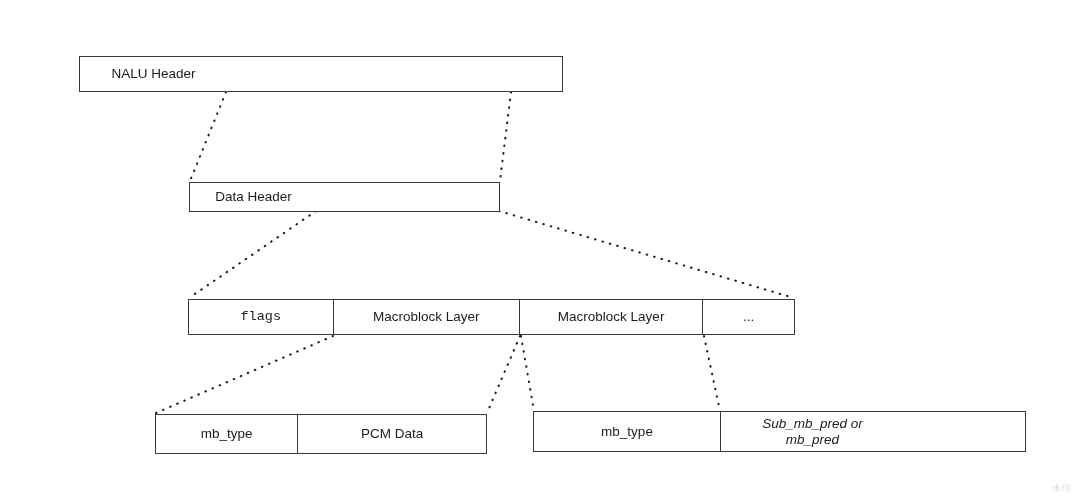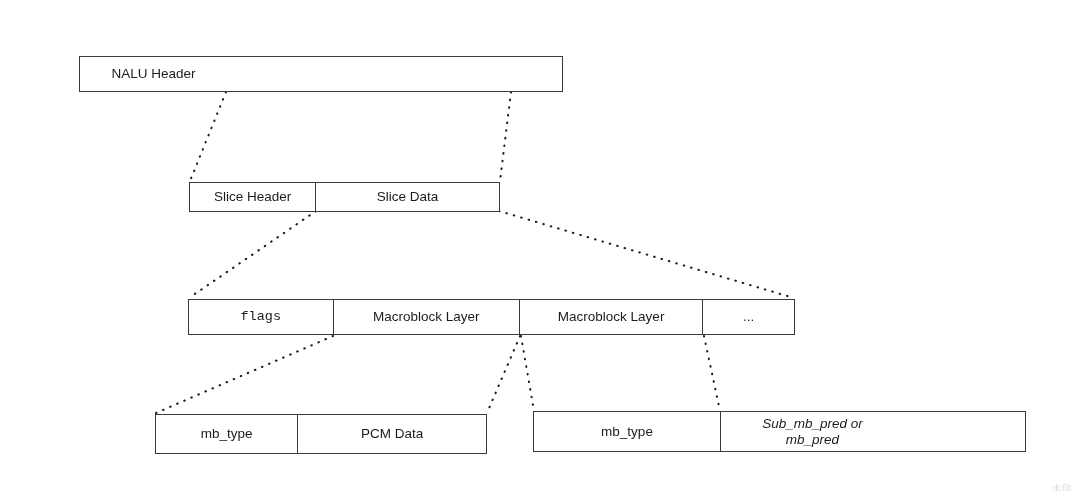--- a/index.html
+++ b/index.html
@@ -79,22 +79,21 @@
     <line x1="520" y1="336" x2="487" y2="413"></line>
     <line x1="521" y1="336" x2="534" y2="411"></line>
     <line x1="704" y1="336" x2="720" y2="411"></line>
   </svg>
 
   <div class="row" style="left:79px; top:56px; width:484px; height:36px;">
     <div class="cell" style="width:147px;">NALU Header</div>
   </div>
 
   <div class="row" style="left:189px; top:182px; width:311px; height:30px;">
-    <div class="cell" style="width:127px;">Slice Header</div>
-    <div class="cell" style="width:184px;">Slice Data</div>
+    <div class="cell" style="width:127px;">Data Header</div>
   </div>
 
   <div class="row" style="left:188px; top:299px; width:607px; height:36px;">
     <div class="cell" style="width:145px;font-family:Liberation Mono, monospace;">flags</div>
     <div class="cell" style="width:187px;">Macroblock Layer</div>
     <div class="cell" style="width:184px;">Macroblock Layer</div>
     <div class="cell" style="width:91px;">...</div>
   </div>
 
   <div class="row" style="left:155px; top:414px; width:332px; height:40px;">

